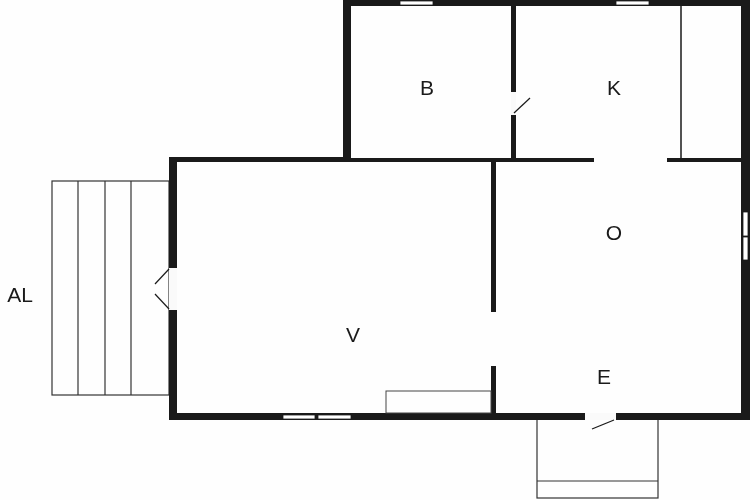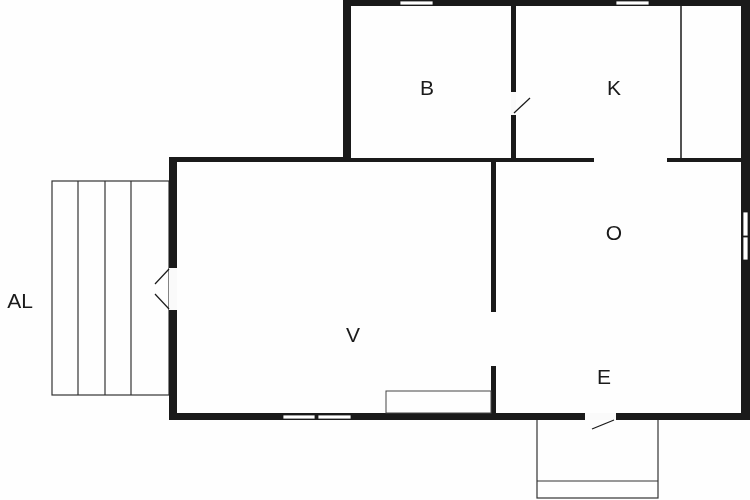--- a/index.html
+++ b/index.html
@@ -74,13 +74,13 @@
     <rect x="585" y="413" width="31" height="7" stroke="none" fill="#fafafa"></rect>
     <line x1="614" y1="420" x2="592" y2="429"></line>
   </g>
 </svg>
 
 <div class="label" style="left:427px;top:87px;">B</div>
 <div class="label" style="left:614px;top:87px;">K</div>
 <div class="label" style="left:614px;top:232px;">O</div>
 <div class="label" style="left:353px;top:334px;">V</div>
 <div class="label" style="left:604px;top:376px;">E</div>
-<div class="label" style="left:20px;top:300px;">AL</div>
+<div class="label" style="left:20px;top:294px;">AL</div>
 
 </body></html>

